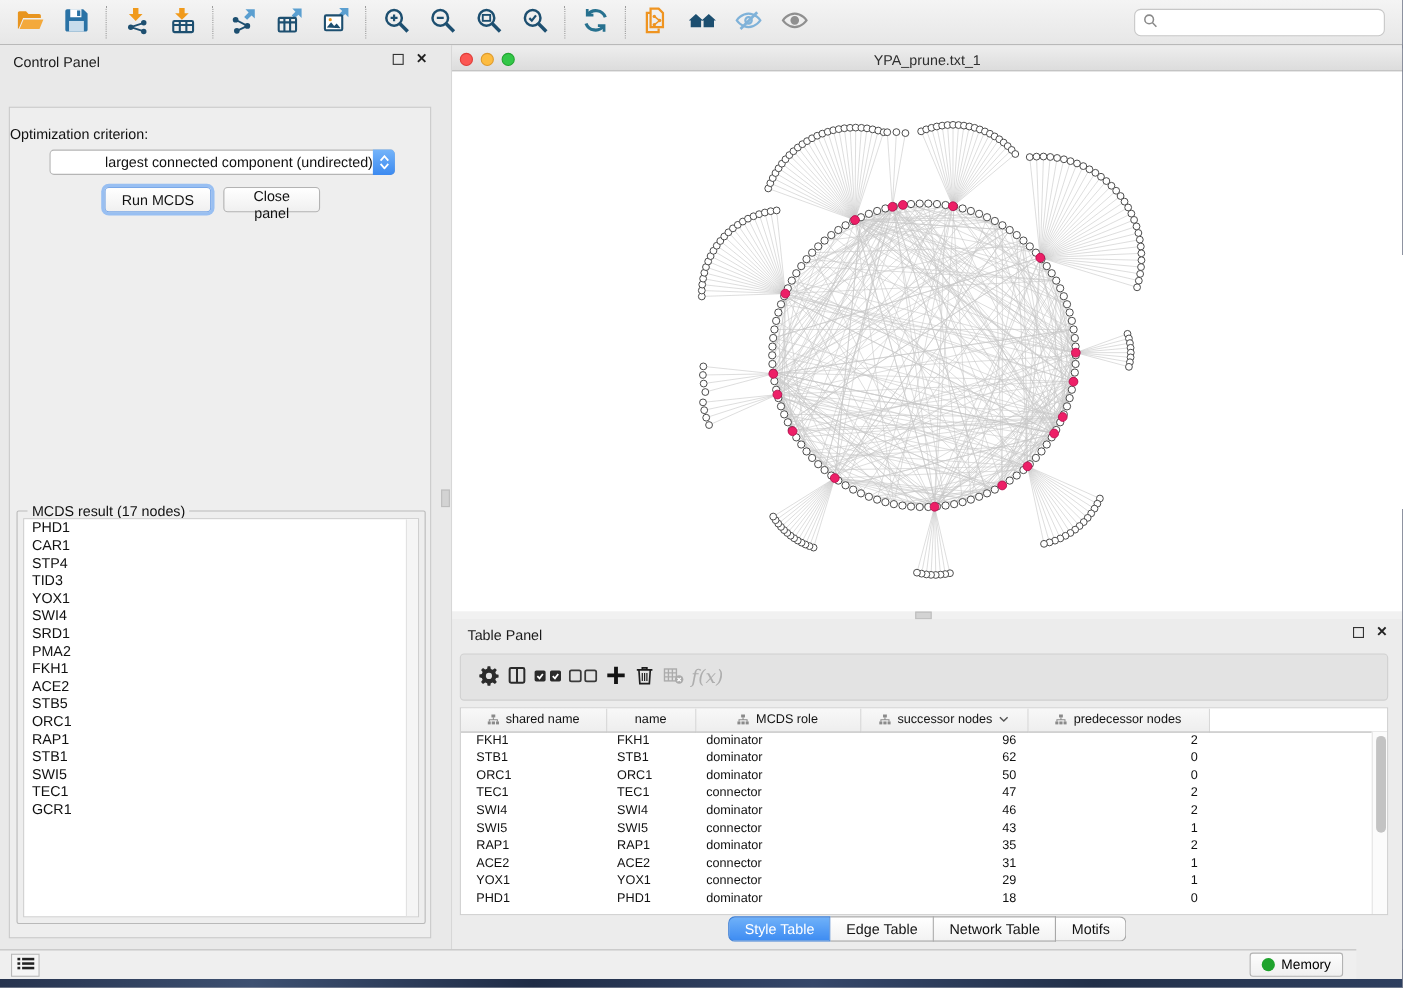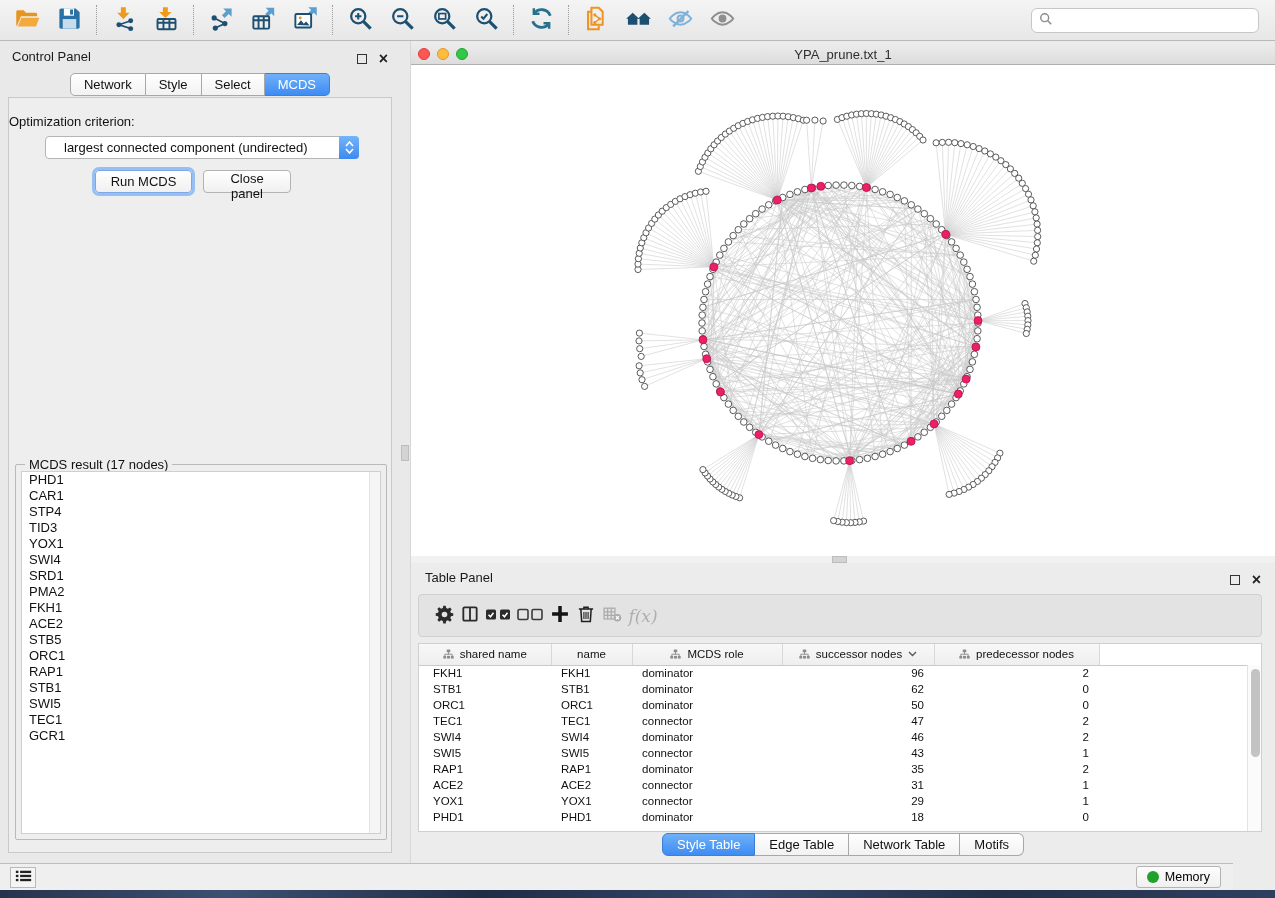--- a/index.html
+++ b/index.html
@@ -12,36 +12,36 @@
   display:flex;align-items:center}
 .tbg{display:flex;align-items:center;gap:12px;padding:0 12px;height:30px}
 .tbg + .tbg{border-left:1px dotted #9c9c9c}
 .tb-btn{width:30px;height:30px;display:flex;align-items:center;justify-content:center;cursor:pointer}
 .tb-btn svg{width:27px;height:27px}
 .search-box{margin-left:auto;margin-right:16px;width:228px;height:25px;background:#fff;
   border:1px solid #c7c7c7;border-radius:6px;display:flex;align-items:center;padding:0 7px;gap:5px}
 .search-box input{border:none;outline:none;flex:1;font-size:13px;background:transparent;font-family:"Liberation Sans",sans-serif}
 
 .control-panel{position:absolute;left:0;top:41px;width:400px;height:822px;background:#e9e9e9}
-.panel-head{display:flex;align-items:flex-end;padding:8px 12px 4px 12px}
+.panel-head{display:flex;align-items:flex-start;padding:8px 12px 4px 12px}
 .panel-title{font-size:13px;color:#1a1a1a}
 .panel-head .spacer{flex:1}
 .float-ic{width:10px;height:10px;border:1.5px solid #333;margin-right:12px;display:inline-block}
 .close-ic{font-size:16px;font-weight:bold;color:#222;line-height:10px}
 .ctabs{position:absolute;left:0;right:0;top:32px;display:flex;justify-content:center}
 .seg{padding:3px 13px;font-size:13px;background:linear-gradient(#fff,#f2f2f2);
   border:1px solid #a8a8a8;border-left:none;color:#111;cursor:pointer;line-height:15px}
 .seg:first-child{border-left:1px solid #a8a8a8;border-radius:5px 0 0 5px}
 .seg:last-child{border-radius:0 5px 5px 0}
 .seg.active{background:linear-gradient(#6fb1f9,#3e8cf2);border-color:#3d7fd6;color:#fff}
 .cp-body{position:absolute;left:8px;right:8px;top:56px;bottom:10px;background:#eee;border:1px solid #c9c9c9}
 .opt-label{position:absolute;left:0;right:0;top:16px;font-size:13px}
 .mac-select{position:absolute;left:36px;top:38px;width:314px;height:23px;background:#fff;
   border:1px solid #b5b5b5;border-radius:4px;display:flex;align-items:center;cursor:pointer}
-.mac-select .val{flex:1;text-align:left;font-size:13px;padding-left:18px;white-space:nowrap}
+.mac-select .val{flex:1;text-align:right;font-size:13px;padding-left:8px;white-space:nowrap}
 .mac-select .cap{width:20px;height:23px;margin:-1px -1px -1px 0;border-radius:0 4px 4px 0;
   background:linear-gradient(#74b4fa,#3c8af0);display:flex;flex-direction:column;align-items:center;justify-content:center;gap:1px}
 .mac-select .cap svg{display:block}
 .mac-btn{position:absolute;height:23px;background:linear-gradient(#fff,#f0f0f0);
   border:1px solid #b3b3b3;border-radius:4px;font-size:13px;font-family:"Liberation Sans",sans-serif;
   color:#111;cursor:pointer;padding:0 12px}
 .mac-btn.focus{box-shadow:0 0 0 3px rgba(106,166,245,.65);border-color:#7aa8e8}
 .mcds-box{position:absolute;left:6px;width:372px;top:366px;height:376px;border:1px solid #b9b9b9;border-radius:2px}
 .mcds-legend{position:absolute;top:-8px;left:9px;background:#eee;padding:0 4px;font-size:13px}
 .mcds-list{position:absolute;inset:6px 5px 5px 5px;background:#fff;border:1px solid #cfcfcf;overflow:hidden}
@@ -245,26 +245,20 @@
     </div>
   </div>
 
   <div class="control-panel">
     <div class="panel-head">
       <span class="panel-title">Control Panel</span>
       <span class="spacer"></span>
       <span class="float-ic"></span>
       <span class="close-ic">×</span>
     </div>
-    <div class="ctabs">
-        <span class="seg">Network</span>
-        <span class="seg">Style</span>
-        <span class="seg">Select</span>
-        <span class="seg active">MCDS</span>
-      </div>
     <div class="cp-body">
       <div class="opt-label">Optimization criterion:</div>
       <div class="mac-select">
         <span class="val">largest connected component (undirected)</span>
         <span class="cap">
           <svg width="9" height="6" viewBox="0 0 9 6">
               <path d="M1 5l3.5-4L8 5" stroke="#fff" stroke-width="1.6" fill="none"></path>
             </svg>
           <svg width="9" height="6" viewBox="0 0 9 6">
               <path d="M1 1l3.5 4L8 1" stroke="#fff" stroke-width="1.6" fill="none"></path>

